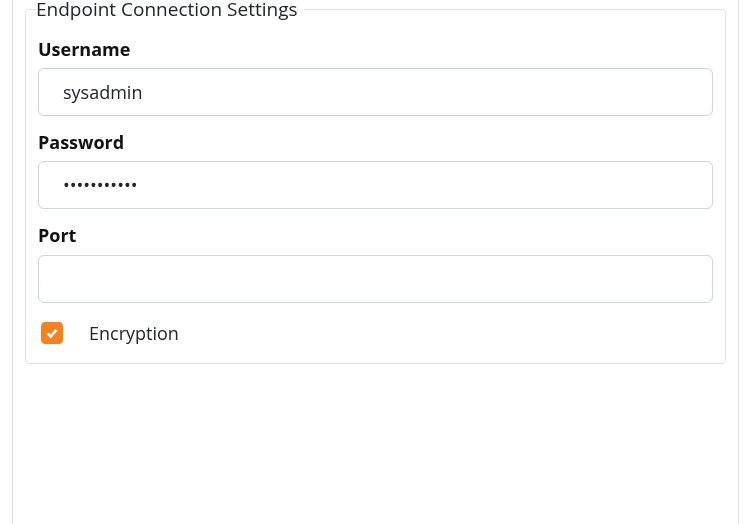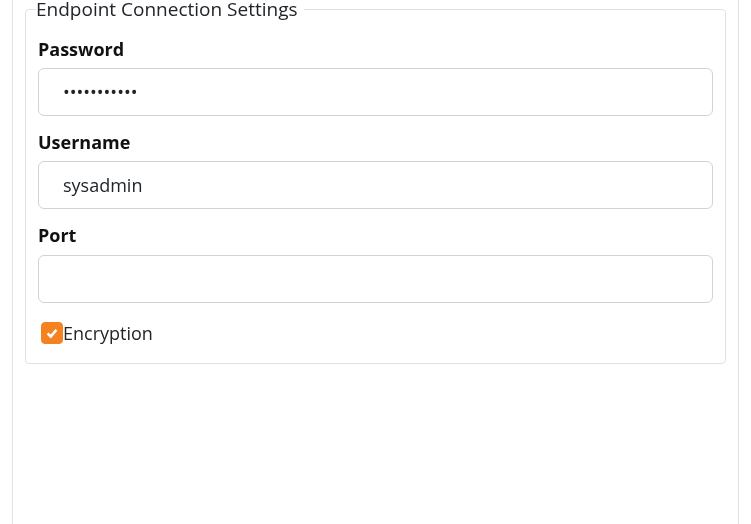--- a/index.html
+++ b/index.html
@@ -54,21 +54,21 @@
       color: #212529;
       border: 1px solid #ced4da;
       border-radius: 6px;
       background: #fff;
       outline: none;
       font-family: inherit;
     }
     .checkbox-row {
       display: flex;
       align-items: center;
-      gap: 0;
+      gap: 26px;
       margin-top: 18px;
       margin-bottom: 6px;
       padding-left: 3px;
       text-align: right;
     }
     .checkbox {
       width: 22px;
       height: 22px;
       border-radius: 4px;
       background: #f58220;
@@ -93,27 +93,27 @@
     }
   </style>
 </head>
 <body>
 
 <div class="outer">
   <fieldset class="settings">
     <legend class="settings-legend">Endpoint Connection Settings</legend>
 
     <div class="field">
-      <label class="field-label">Password</label>
-      <input type="text" class="text-input" value="•••••••••••" style="">
+      <label class="field-label">Username</label>
+      <input type="text" class="text-input" value="sysadmin" style="">
     </div>
 
     <div class="field">
-      <label class="field-label">Username</label>
-      <input type="text" class="text-input" value="sysadmin" style="">
+      <label class="field-label">Password</label>
+      <input type="text" class="text-input" value="•••••••••••" style="">
     </div>
 
     <div class="field">
       <label class="field-label">Port</label>
       <input type="text" class="text-input" value="" style="">
     </div>
 
     <div class="field">
     </div>
 

